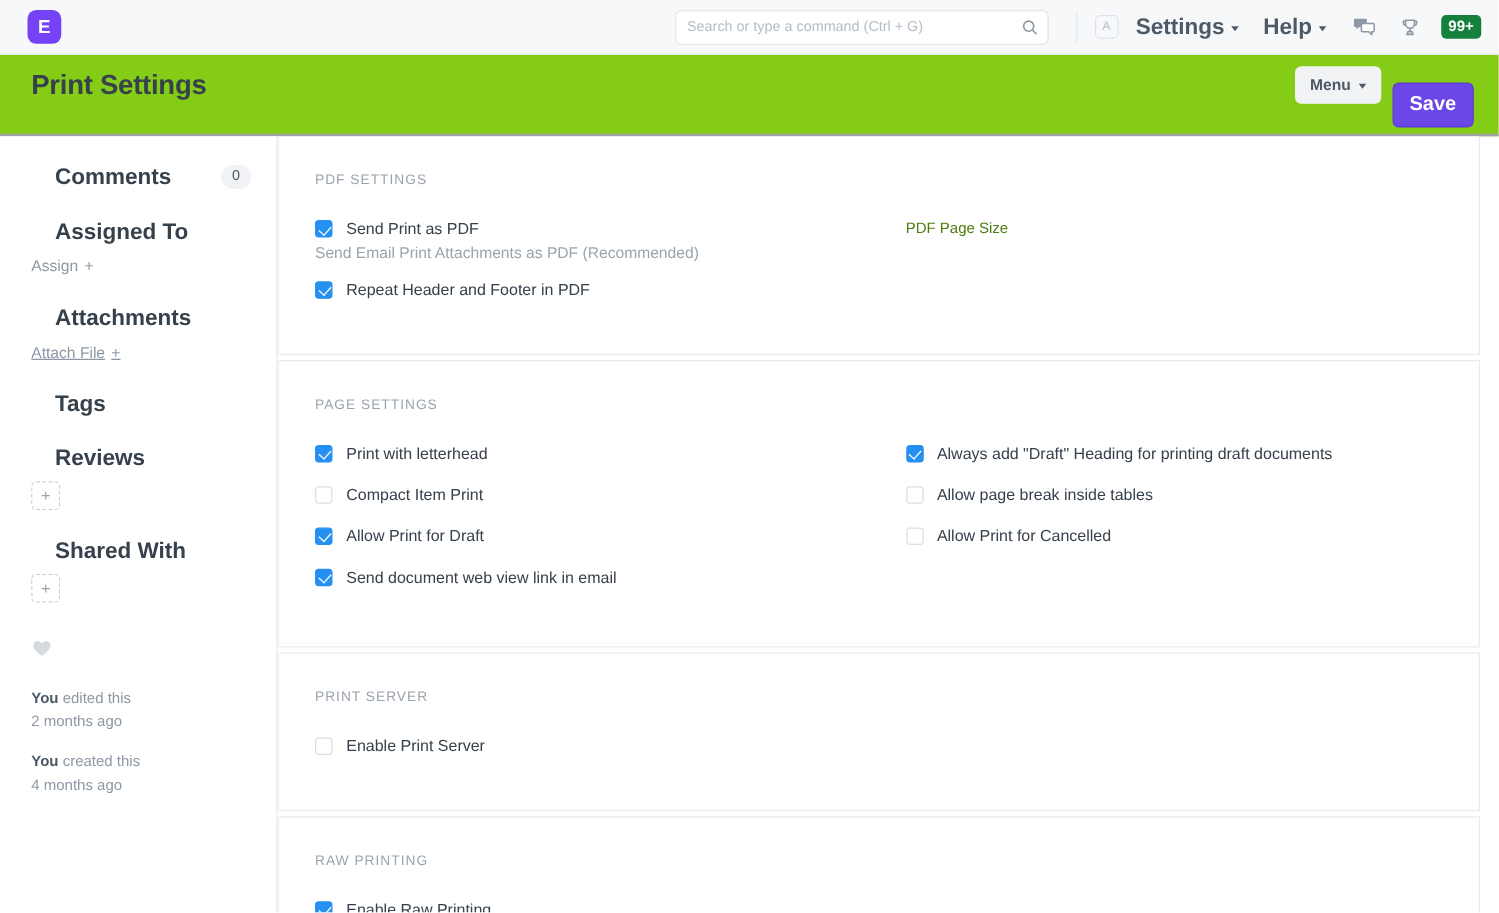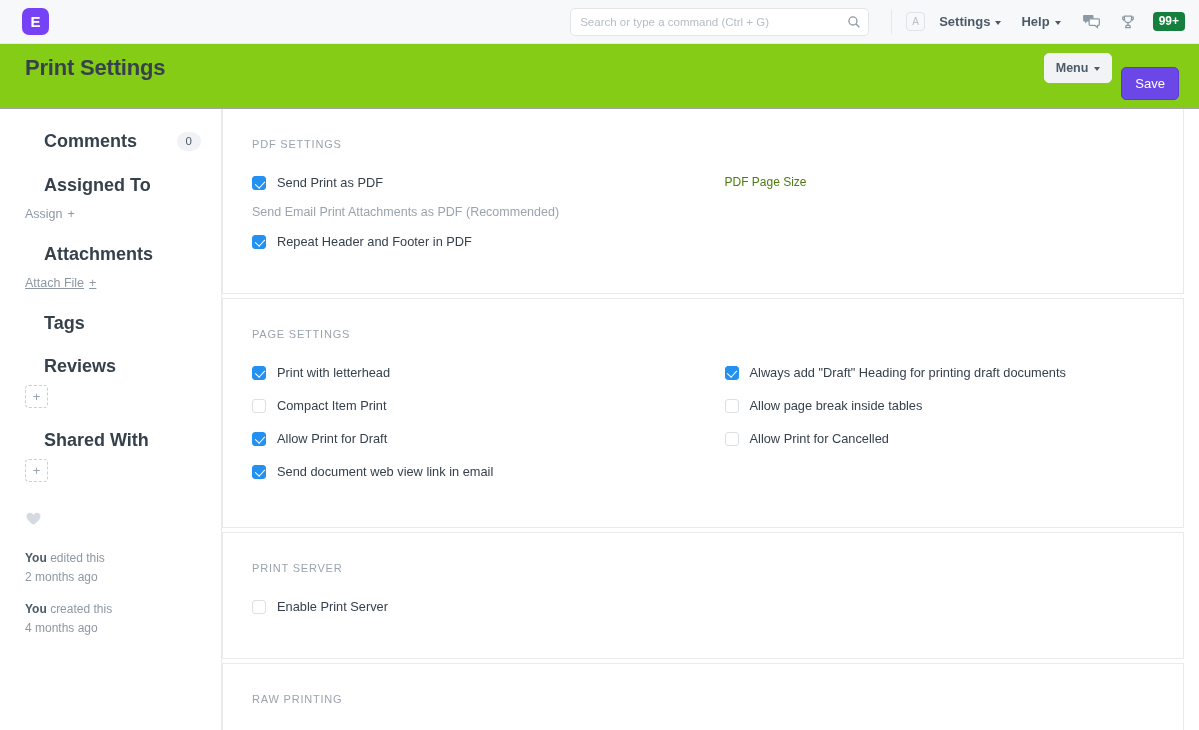--- a/index.html
+++ b/index.html
@@ -55,21 +55,21 @@
   .nav-divider {
     width: 1px; height: 24px; background: #e4e8ec; margin: 0 14px 0 0;
   }
   .avatar-box {
     width: 19px; height: 19px; border: 1px solid #dfe3e8; border-radius: 4px;
     color: #b9c1c9; font-size: 10px;
     display: flex; align-items: center; justify-content: center;
     margin-right: 14px;
   }
   .nav-link {
-    font-size: 13px; font-weight: bold; color: #4c5a67;
+    font-size: 18px; font-weight: bold; color: #4c5a67;
     display: flex; align-items: center; gap: 5px;
     margin-right: 20px; cursor: pointer; white-space: nowrap;
   }
   .caret {
     width: 0; height: 0;
     border-left: 3.5px solid transparent;
     border-right: 3.5px solid transparent;
     border-top: 4.5px solid #4c5a67;
     display: inline-block;
     position: relative; top: 1px;
@@ -105,21 +105,21 @@
     background: #f2f3f5; border: 1px solid #f2f3f5; border-radius: 5px;
     font-family: "Liberation Sans", sans-serif;
     font-size: 12.5px; font-weight: bold; color: #4c5a67;
     padding: 7px 11px; margin-right: 9px;
     display: flex; align-items: center; gap: 6px;
     cursor: pointer;
   }
   .btn-save {
     background: #6c47e8; border: 1px solid #5c37d9; border-radius: 5px;
     font-family: "Liberation Sans", sans-serif;
-    font-size: 13px; font-weight: normal; color: #fff;
+    font-size: 16px; font-weight: bold; color: #fff;
     padding: 8px 13px;
     cursor: pointer;
     margin-top: 32px;
   }
 
   
   .layout { display: flex; height: 621px; }
 
   
   .sidebar {
@@ -180,21 +180,21 @@
     margin-bottom: 25px;
   }
   .cols { display: flex; }
   .col { flex: 1; min-width: 0; padding-right: 24px; }
   .col.right { padding-right: 10px; }
 
   .cb-row {
     display: flex; align-items: flex-start;
     margin-bottom: 17px;
   }
-  .cb-row.tight { margin-bottom: 14px; text-align: right; }
+  .cb-row.tight { margin-bottom: 4px; text-align: right; }
   .cb {
     width: 14px; height: 14px; flex: 0 0 14px;
     border-radius: 3px;
     margin: 1px 11px 0 0;
     cursor: pointer;
     position: relative;
   }
   .cb.on { background: #2490ef; border: 1px solid #2490ef; }
   .cb.off { background: #fff; border: 1px solid #dbe0e5; }
   .cb.on::after {

